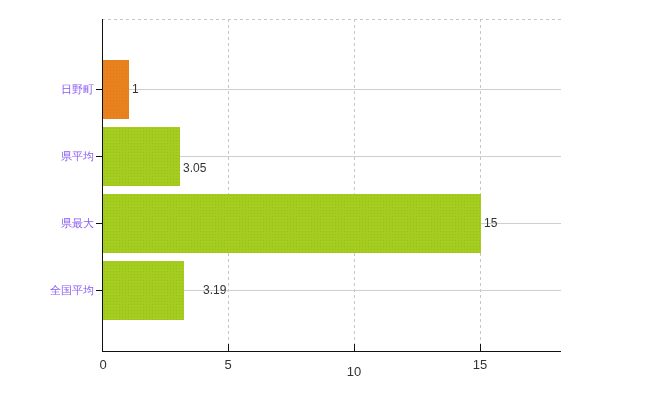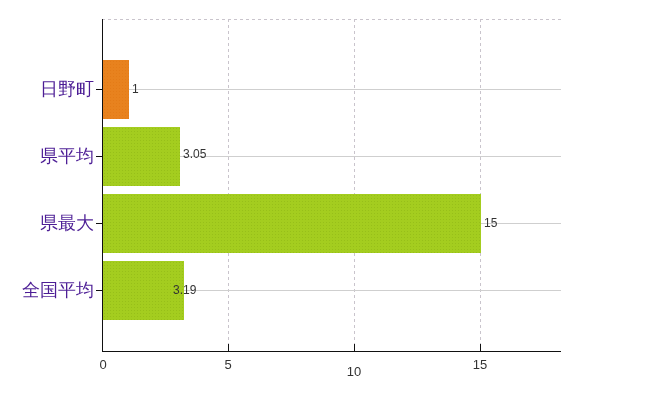--- a/index.html
+++ b/index.html
@@ -101,22 +101,22 @@
     background-image:
       radial-gradient(rgba(226,120,20,0.65) 0.6px, rgba(0,0,0,0) 0.7px);
     background-size: 3px 3px;
   }
 
   
   .cat-label {
     position: absolute;
     right: 0;
     text-align: right;
-    font-size: 18px;
-    color: #4c1d95;
+    font-size: 11px;
+    color: #8b5cf6;
     white-space: nowrap;
     transform: translateY(-50%);
   }
   .cat-label-wrap {
     position: absolute;
     left: 0;
     width: 94px;
     height: 0;
   }
 
@@ -171,23 +171,23 @@
     <div class="cat-label">県平均</div>
   </div>
   <div class="cat-label-wrap" style="top:223px;">
     <div class="cat-label">県最大</div>
   </div>
   <div class="cat-label-wrap" style="top:290px;">
     <div class="cat-label">全国平均</div>
   </div>
 
   <div class="value-label" style="left:129px; top:89px;">1</div>
-  <div class="value-label" style="left:180px; top:154px;">3.05</div>
+  <div class="value-label" style="left:180px; top:168px;">3.05</div>
   <div class="value-label" style="left:481px; top:223px;">15</div>
-  <div class="value-label" style="left:170px; top:290px;">3.19</div>
+  <div class="value-label" style="left:200px; top:290px;">3.19</div>
 
   <div class="axis-y-line"></div>
   <div class="axis-x-line"></div>
 
   <div class="x-tick" style="left:102px;"></div>
   <div class="x-tick" style="left:228px;"></div>
   <div class="x-tick" style="left:354px;"></div>
   <div class="x-tick" style="left:480px;"></div>
 
   <div class="x-tick-label" style="left:103px;">0</div>

